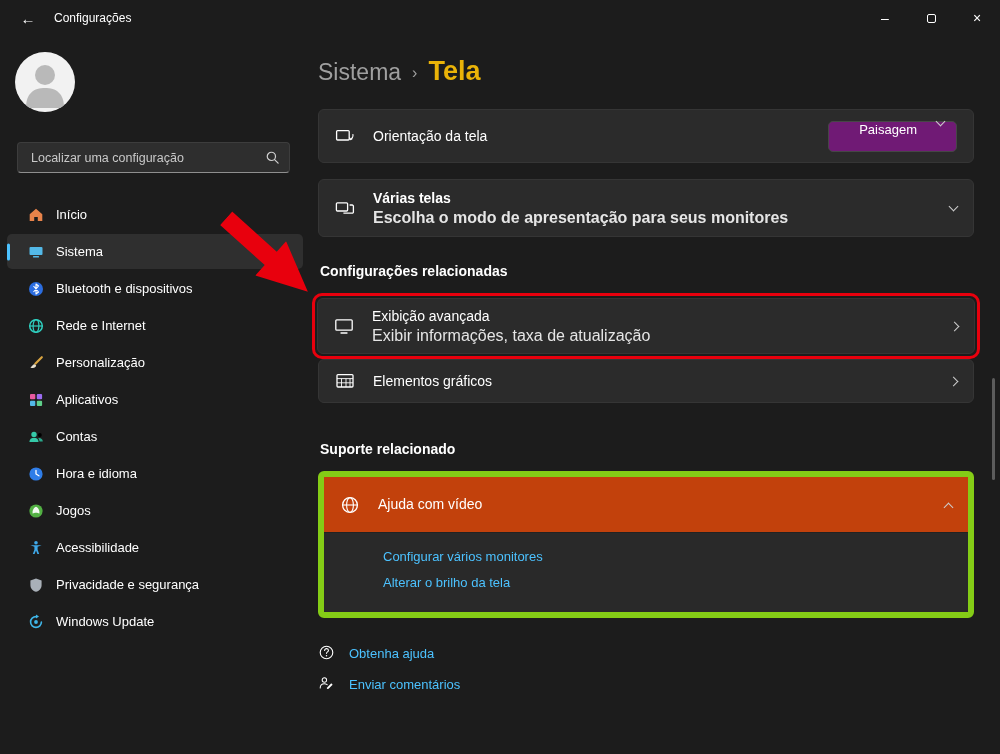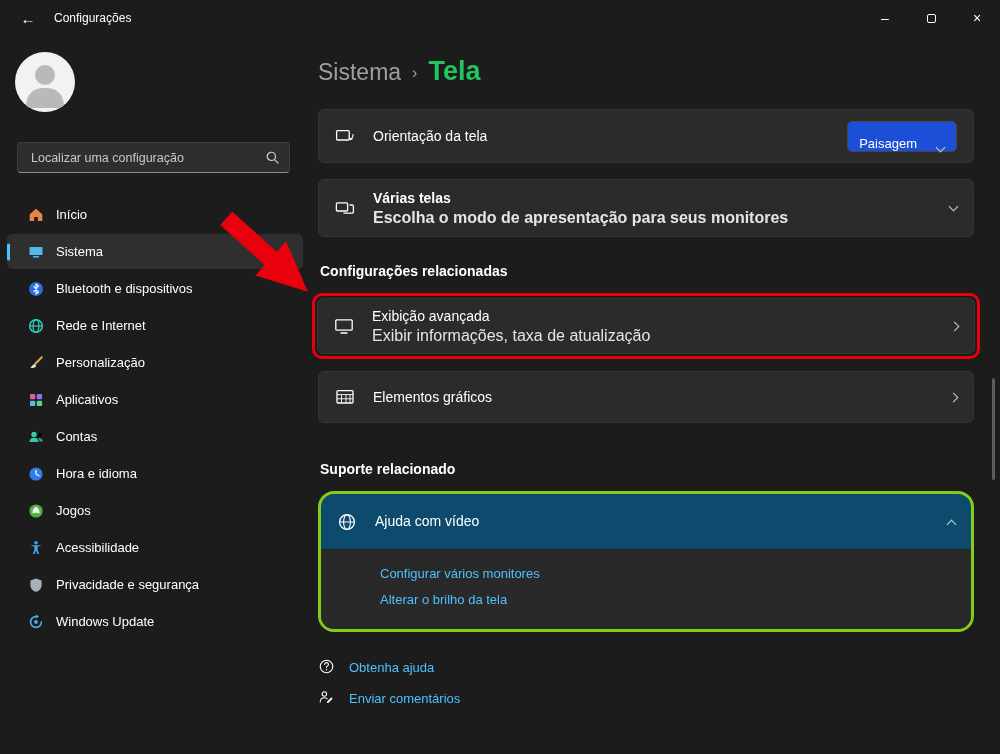--- a/index.html
+++ b/index.html
@@ -39,52 +39,52 @@
   .nav-item.selected::before { content:""; position:absolute; left:0; top:50%;
               transform:translateY(-50%); width:3px; height:17px; border-radius:2px; background:#4cc2ff; }
   .nav-icon { width:17px; height:17px; display:flex; align-items:center; justify-content:center; flex:0 0 17px; }
   .nav-icon svg { width:16px; height:16px; }
 
   
   .main { position:absolute; left:318px; top:36px; right:26px; }
   .breadcrumb { display:flex; align-items:baseline; gap:11px; margin-top:20px; }
   .bc-parent { font-size:23px; color:#9f9f9f; }
   .bc-sep { font-size:16px; color:#9f9f9f; position:relative; top:-2px; }
-  .bc-current { font-size:27px; font-weight:600; color:#22c55e; }
+  .bc-current { font-size:27px; font-weight:600; color:#eab308; }
 
   .card { background:#2b2b2b; border:1px solid #353535; border-radius:6px;
           display:flex; align-items:center; padding:0 16px; }
   .card .c-icon { width:22px; height:22px; margin-right:16px; display:flex; align-items:center; flex:0 0 22px; }
   .c-icon svg { width:20px; height:20px; }
   .card-text { display:flex; flex-direction:column; justify-content:center; }
   .card-title { font-size:14px; line-height:17px; }
   .card-sub { font-size:16px; color:#e5e5e5; margin-top:2px; }
 
   .card.orientation { margin-top:22px; height:54px; }
   .card.multi { margin-top:16px; height:58px;font-weight:bold; }
-  .card.graphics { margin-top:12px; height:52px; }
-
-  .dropdown { margin-left:auto; background:#1d4ed8; border:1px solid #464646;
-              border-radius:5px; height:31px; padding:0 12px 0 11px; display:flex;
-              align-items:flex-end; gap:20px; font-size:13px; }
+  .card.graphics { height:44px; }
+
+  .dropdown { margin-left:auto; background:#701a75; border:1px solid #464646;
+              border-radius:5px; height:31px; padding:0 12px 0 30px; display:flex;
+              align-items:flex-start; gap:20px; font-size:13px; }
 
   .chev { width:7px; height:7px; border-right:1.4px solid #cdcdcd; border-bottom:1.4px solid #cdcdcd;
           display:inline-block; }
   .chev.down  { transform:rotate(45deg); margin-top:-4px; }
   .chev.right { transform:rotate(-45deg); }
   .chev.up    { transform:rotate(-135deg); margin-top:5px; }
   .card > .chev, .help-header > .chev { margin-left:auto; }
 
   .section-header { font-size:14px; font-weight:700; margin:26px 0 14px 2px; }
   .section-header.support { margin-top:38px; }
 
   .annotation-ring { border:3px solid #e8000d; border-radius:10px; padding:2px; margin:0 -6px; }
   .annotation-ring .card { height:56px; }
 
-  .help-card { margin-top:0; background:#0c4a6e; border:3px solid #84cc16; border-radius:16px; overflow:hidden; }
+  .help-card { margin-top:0; background:#c2410c; border:6px solid #84cc16; border-radius:6px; overflow:hidden; }
   .help-header { height:56px; display:flex; align-items:center; padding:0 16px; border-bottom:1px solid #222; }
   .help-header .c-icon { width:22px; height:22px; margin-right:16px; display:flex; align-items:center; }
   .help-body { background:#292929; padding:16px 16px 22px 59px; display:flex; flex-direction:column; gap:11px; }
   .help-link { color:#4cc2ff; font-size:13px; }
 
   .footer-links { margin-top:26px; display:flex; flex-direction:column; gap:13px; }
   .footer-link { display:flex; align-items:center; gap:13px; }
   .footer-link .c-icon { width:18px; height:18px; display:flex; }
   .footer-link .c-icon svg { width:17px; height:17px; }
   .footer-link-label { color:#4cc2ff; font-size:13px; }

